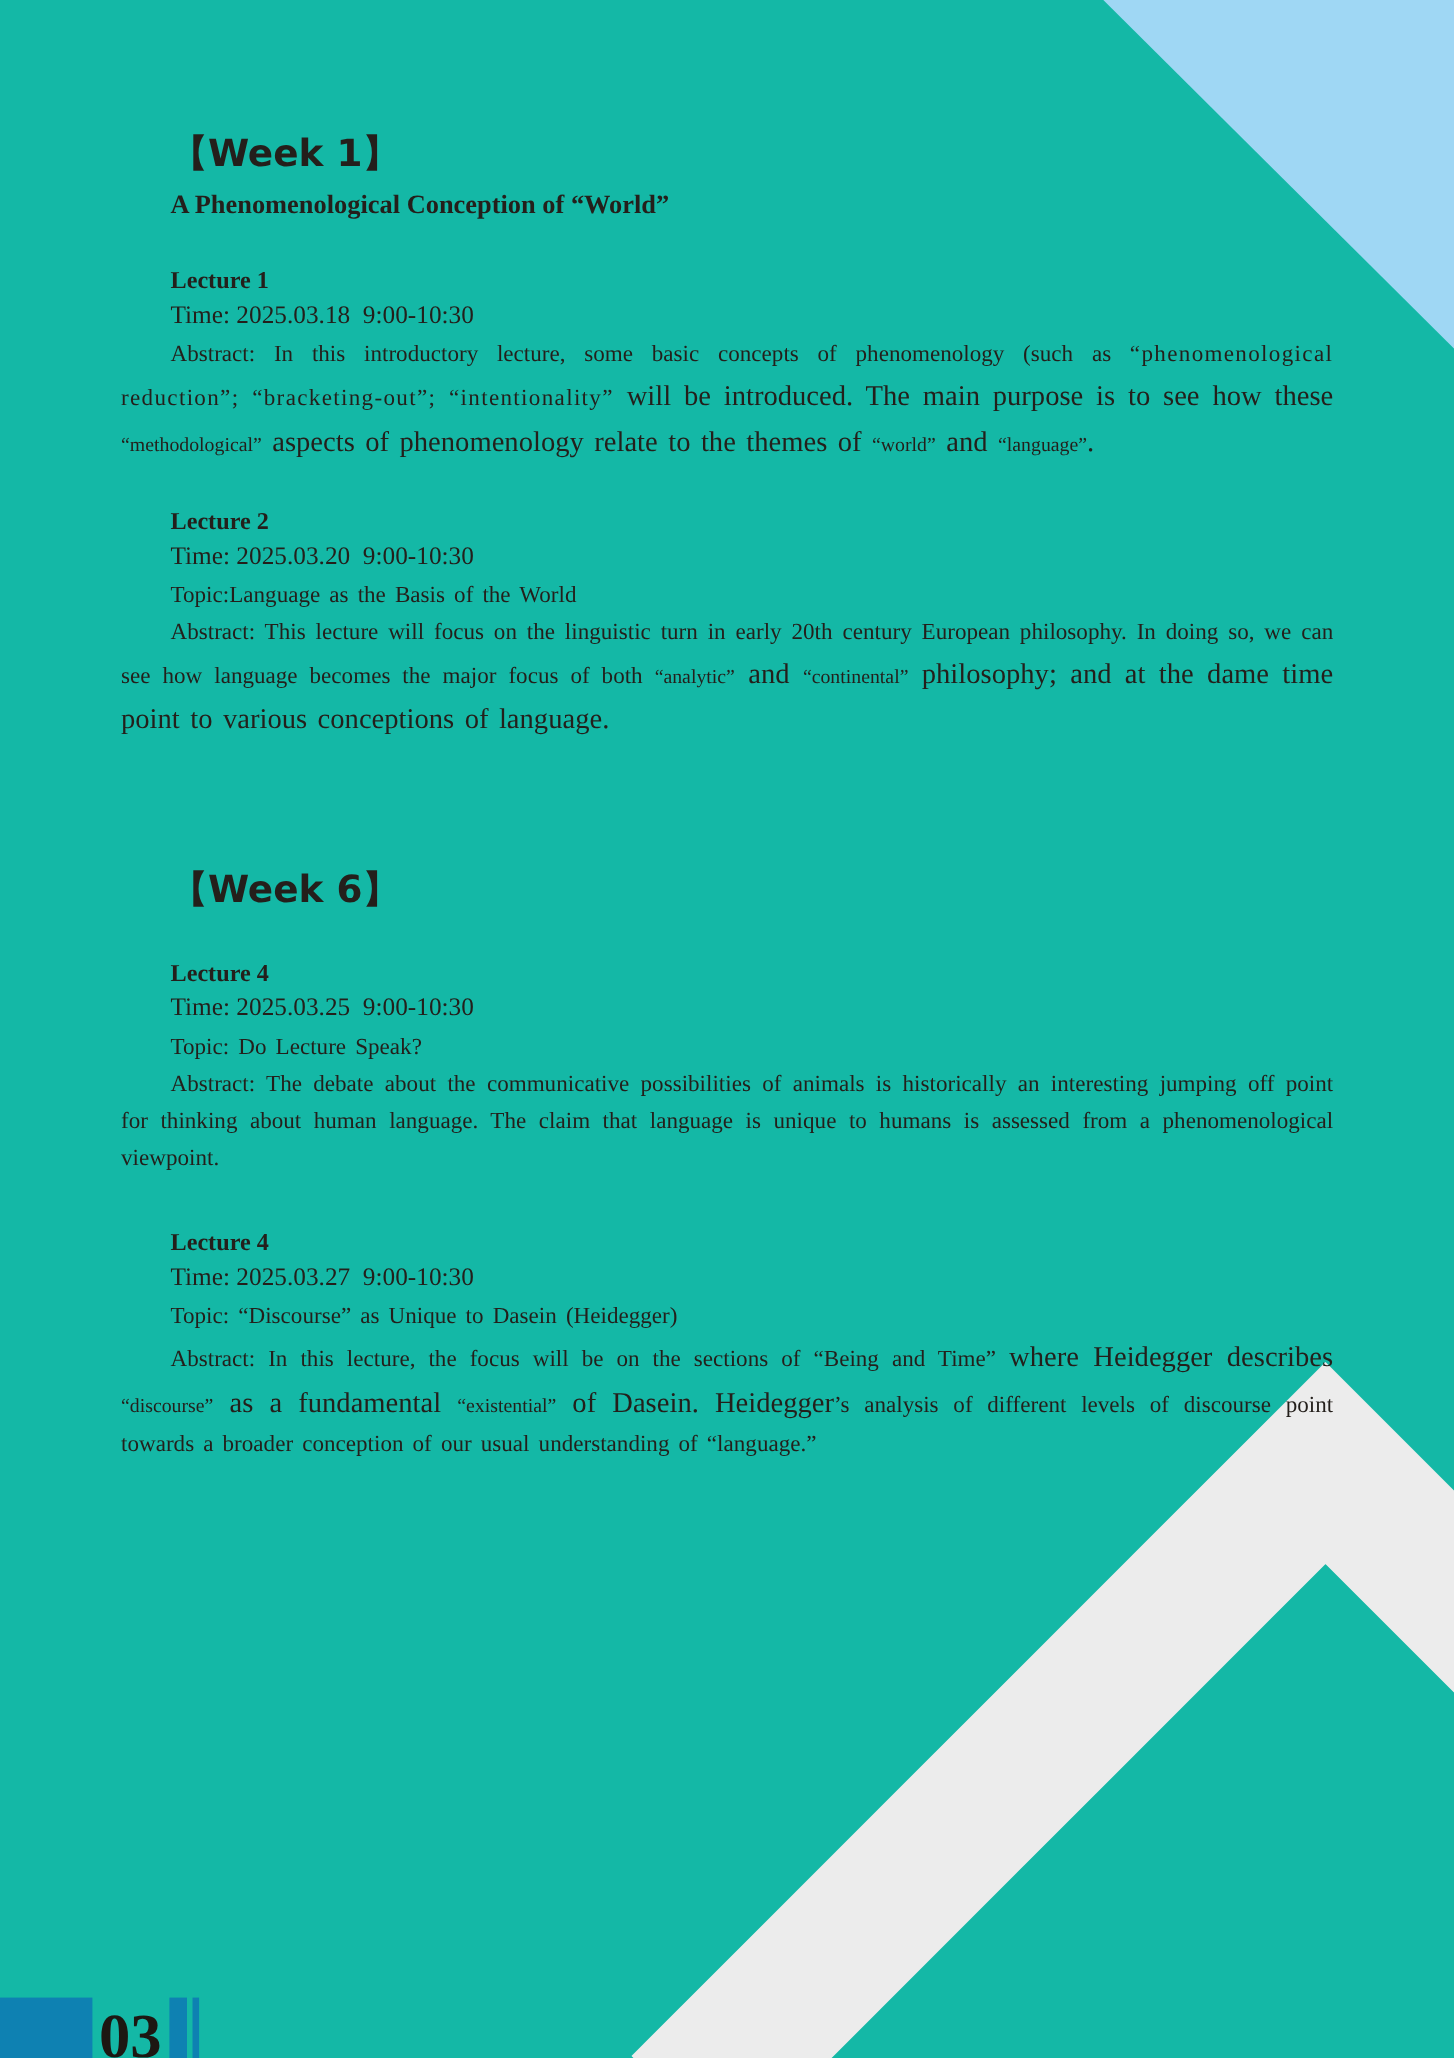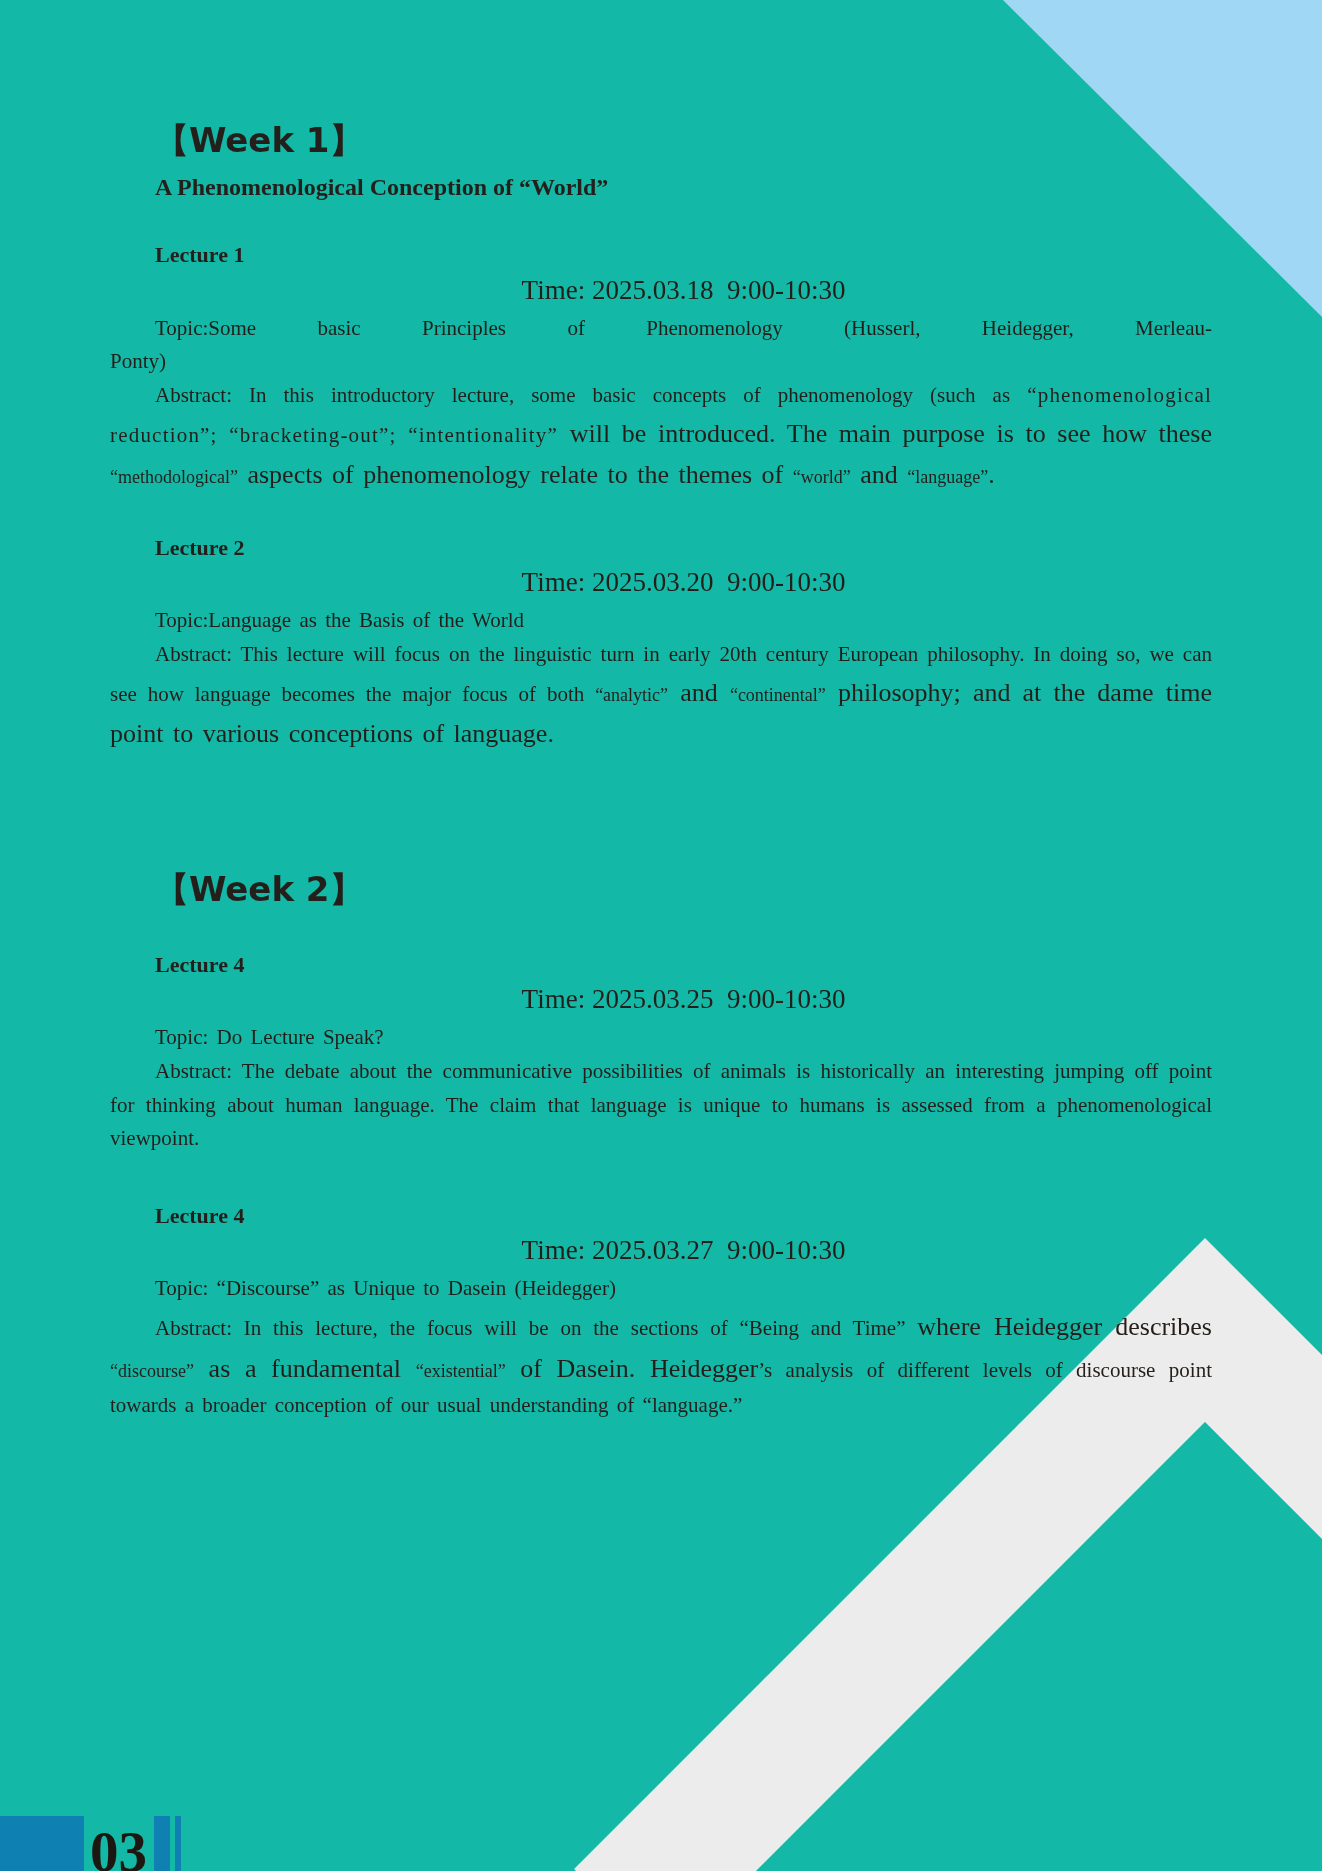--- a/index.html
+++ b/index.html
@@ -44,26 +44,25 @@
   }
   .lecture{margin-top:38px;}
   .lecture-4{margin-top:46px;}
   .lecture-title{
     font-weight:bold;
     font-size:22px;
     line-height:1.25;
     margin:15px 0 0 45px;
   }
   .line{
-    font-size:27px;
+    font-size:23px;
     line-height:1.6;
     text-indent:45px;
     white-space:pre-wrap;
     margin:0;
-    text-align:center;
   }
   .para{
     font-size:21px;
     line-height:1.6;
     text-align:justify;
     text-indent:45px;
     word-spacing:3px;
     margin:0;
   }
   .t-line{text-indent:0;}
@@ -102,39 +101,35 @@
 
   <div class="content">
 
     <section class="week-section week-1">
       <h1 class="week-heading">【Week 1】</h1>
       <h2 class="week-subtitle">A Phenomenological Conception of “World”</h2>
 
       <div class="lecture">
         <h3 class="lecture-title">Lecture 1</h3>
         <p class="line">Time: 2025.03.18  9:00-10:30</p>
-        <div class="para">
-            <div class="t-line stretch">Topic:Some basic Principles of Phenomenology (Husserl, Heidegger, Merleau-</div>
-            <div class="t-line">Ponty)</div>
-          </div>
         <p class="para"><span class="run-n">Abstract: In this introductory lecture, some basic concepts of phenomenology (such as </span><span class="run-sp">“phenomenological reduction”; “bracketing-out”; “intentionality”</span><span class="run-lg"> will be introduced. The main purpose is to see how these </span><span class="run-sm">“methodological”</span><span class="run-lg"> aspects of phenomenology relate to the themes of </span><span class="run-sm">“world”</span><span class="run-lg"> and </span><span class="run-sm">“language”</span><span class="run-lg">.</span></p>
       </div>
 
       <div class="lecture">
         <h3 class="lecture-title">Lecture 2</h3>
         <p class="line">Time: 2025.03.20  9:00-10:30</p>
         <div class="para">
             <div class="t-line">Topic:Language as the Basis of the World</div>
           </div>
         <p class="para"><span class="run-n">Abstract: This lecture will focus on the linguistic turn in early 20th century European philosophy. In doing so, we can see how language becomes the major focus of both </span><span class="run-sm">“analytic”</span><span class="run-lg"> and </span><span class="run-sm">“continental”</span><span class="run-lg"> philosophy; and at the dame time point to various conceptions of language.</span></p>
       </div>
     </section>
 
     <section class="week-section week-2">
-      <h1 class="week-heading">【Week 2】</h1>
+      <h1 class="week-heading">【Week 6】</h1>
 
       <div class="lecture">
         <h3 class="lecture-title">Lecture 4</h3>
         <p class="line">Time: 2025.03.25  9:00-10:30</p>
         <div class="para">
             <div class="t-line">Topic: Do Lecture Speak?</div>
           </div>
         <p class="para"><span class="run-n">Abstract: The debate about the communicative possibilities of animals is historically an interesting jumping off point for thinking about human language. The claim that language is unique to humans is assessed from a phenomenological viewpoint.</span></p>
       </div>
 

